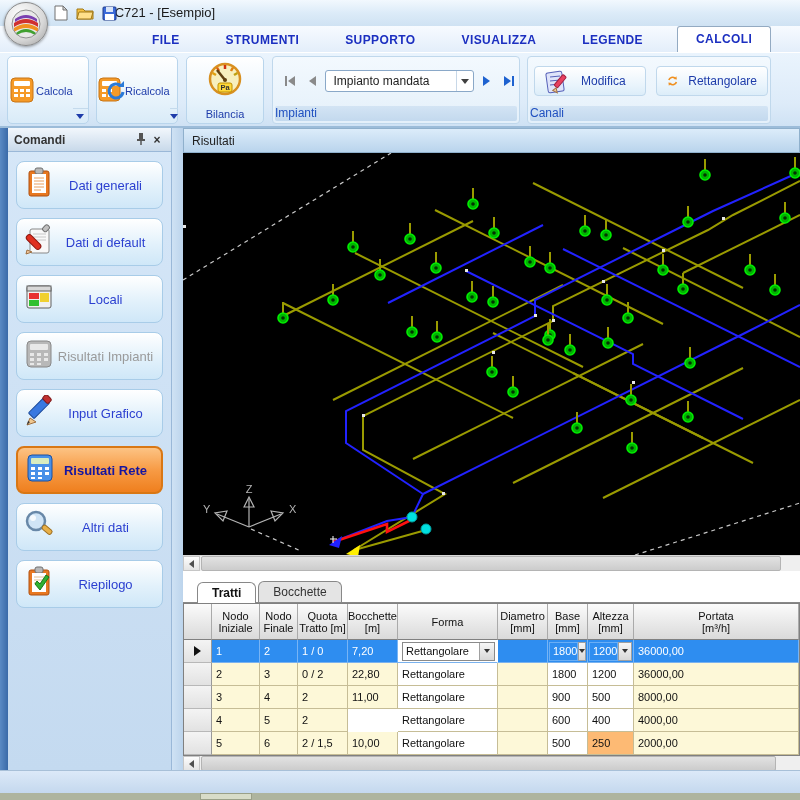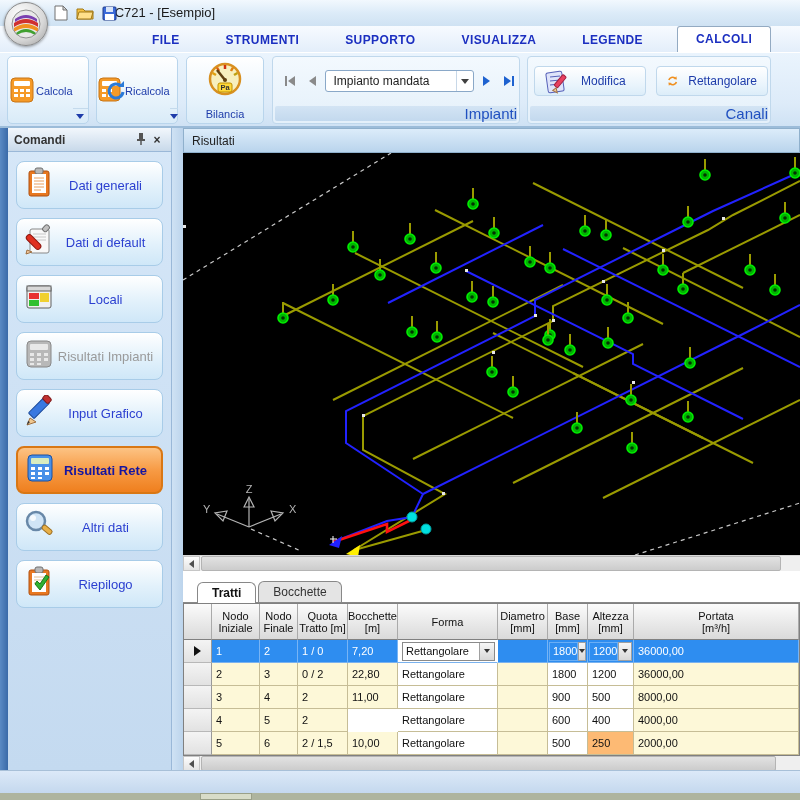--- a/index.html
+++ b/index.html
@@ -46,21 +46,21 @@
     border:1px solid #b9d5ec; border-radius:5px;
     background:linear-gradient(180deg,#ffffff,#e9f4fc 60%,#d9ebf8);
     display:flex; flex-direction:column; align-items:center; justify-content:space-between;
     padding:4px 0 3px 0; }
   .bigbtn .lbl { font-size:11px; color:#1e3caa; }
   .rgroup { position:absolute; top:3px; height:68px;
     border:1px solid #c0d8ec; border-radius:4px;
     background:linear-gradient(180deg,#f3f9fe,#e4f0fa); }
   .rgroup .band { position:absolute; left:2px; right:2px; bottom:2px; height:15px;
     background:linear-gradient(180deg,#d3e4f4,#c3d9ee); border-radius:2px;
-    font-size:15px; color:#2050c0; text-align:right; line-height:15px; }
+    font-size:12px; color:#2050c0; text-align:left; line-height:15px; }
   .navbtn { width:20px; height:22px; display:flex; align-items:center;
     justify-content:center; gap:1px; }
   .tri-l { width:0; height:0; border-top:5px solid transparent; border-bottom:5px solid transparent;
     border-right:7px solid #8a8a8a; }
   .tri-r { width:0; height:0; border-top:5px solid transparent; border-bottom:5px solid transparent;
     border-left:7px solid #1e62d0; }
   .vbar-g { width:2px; height:10px; background:#8a8a8a; }
   .vbar-b { width:2px; height:10px; background:#1e62d0; }
   .combo { height:22px; background:#fff; border:1px solid #8aa8c8; border-radius:3px;
     display:flex; align-items:center; }

